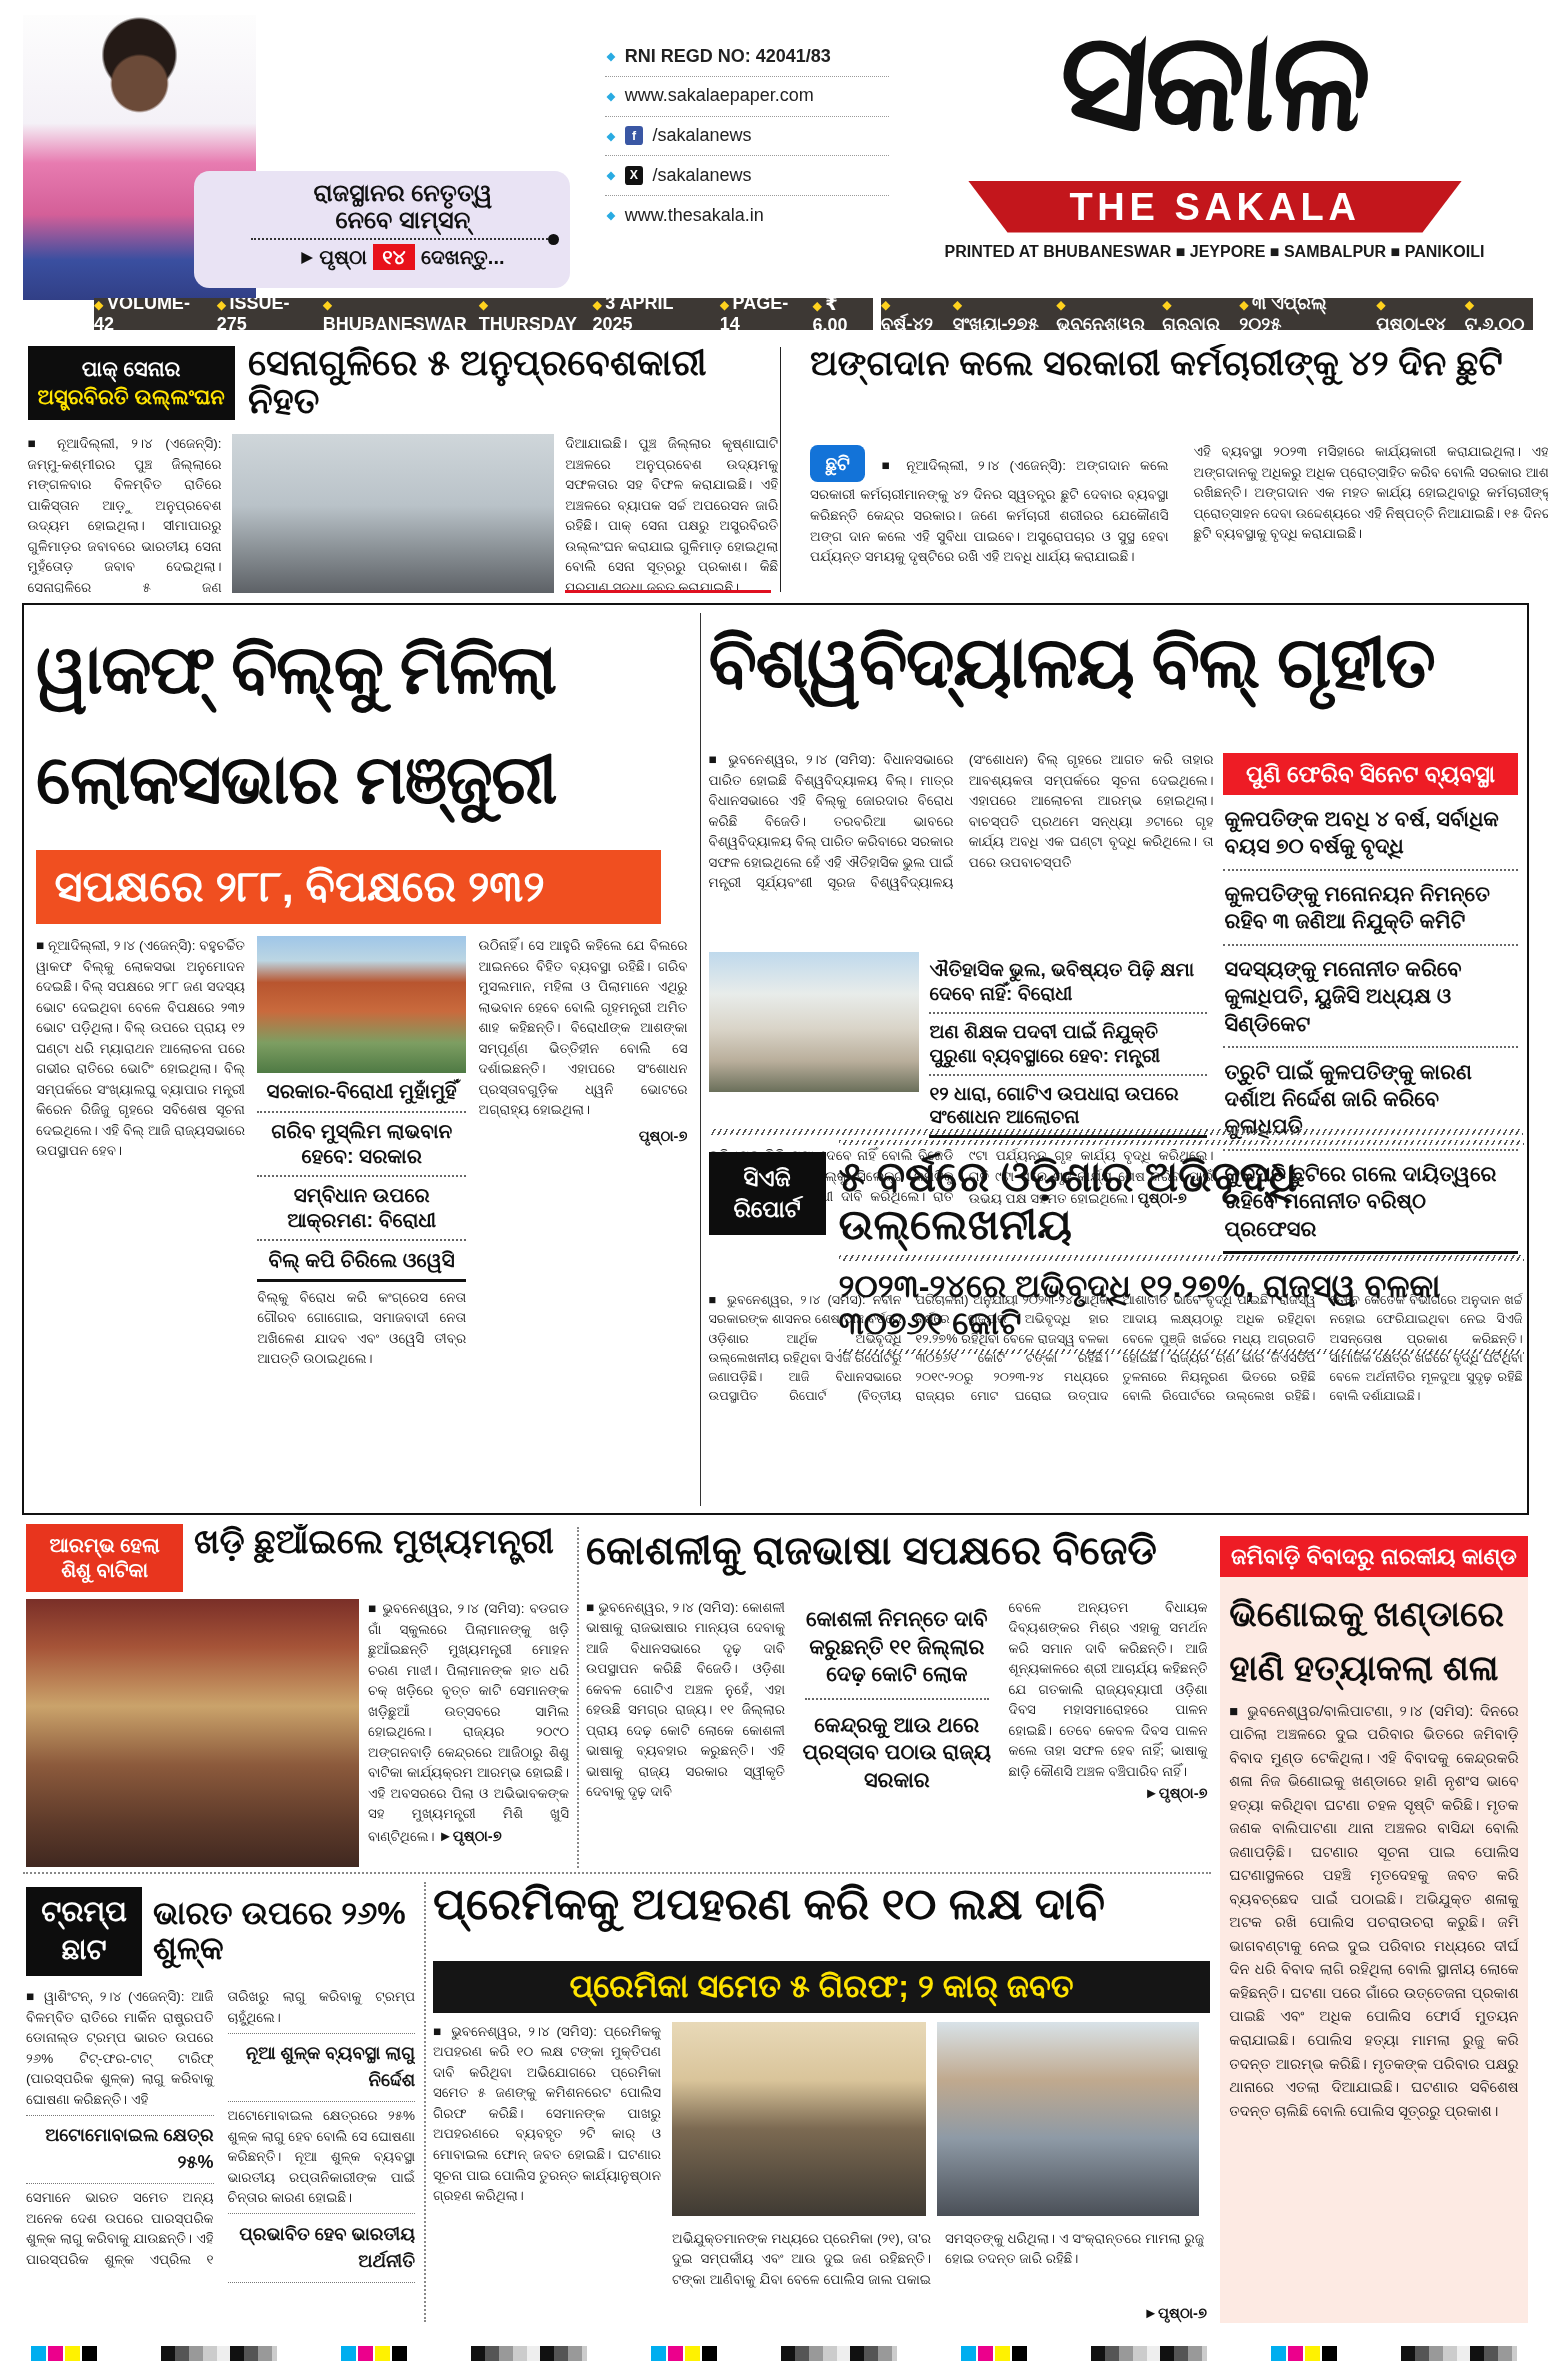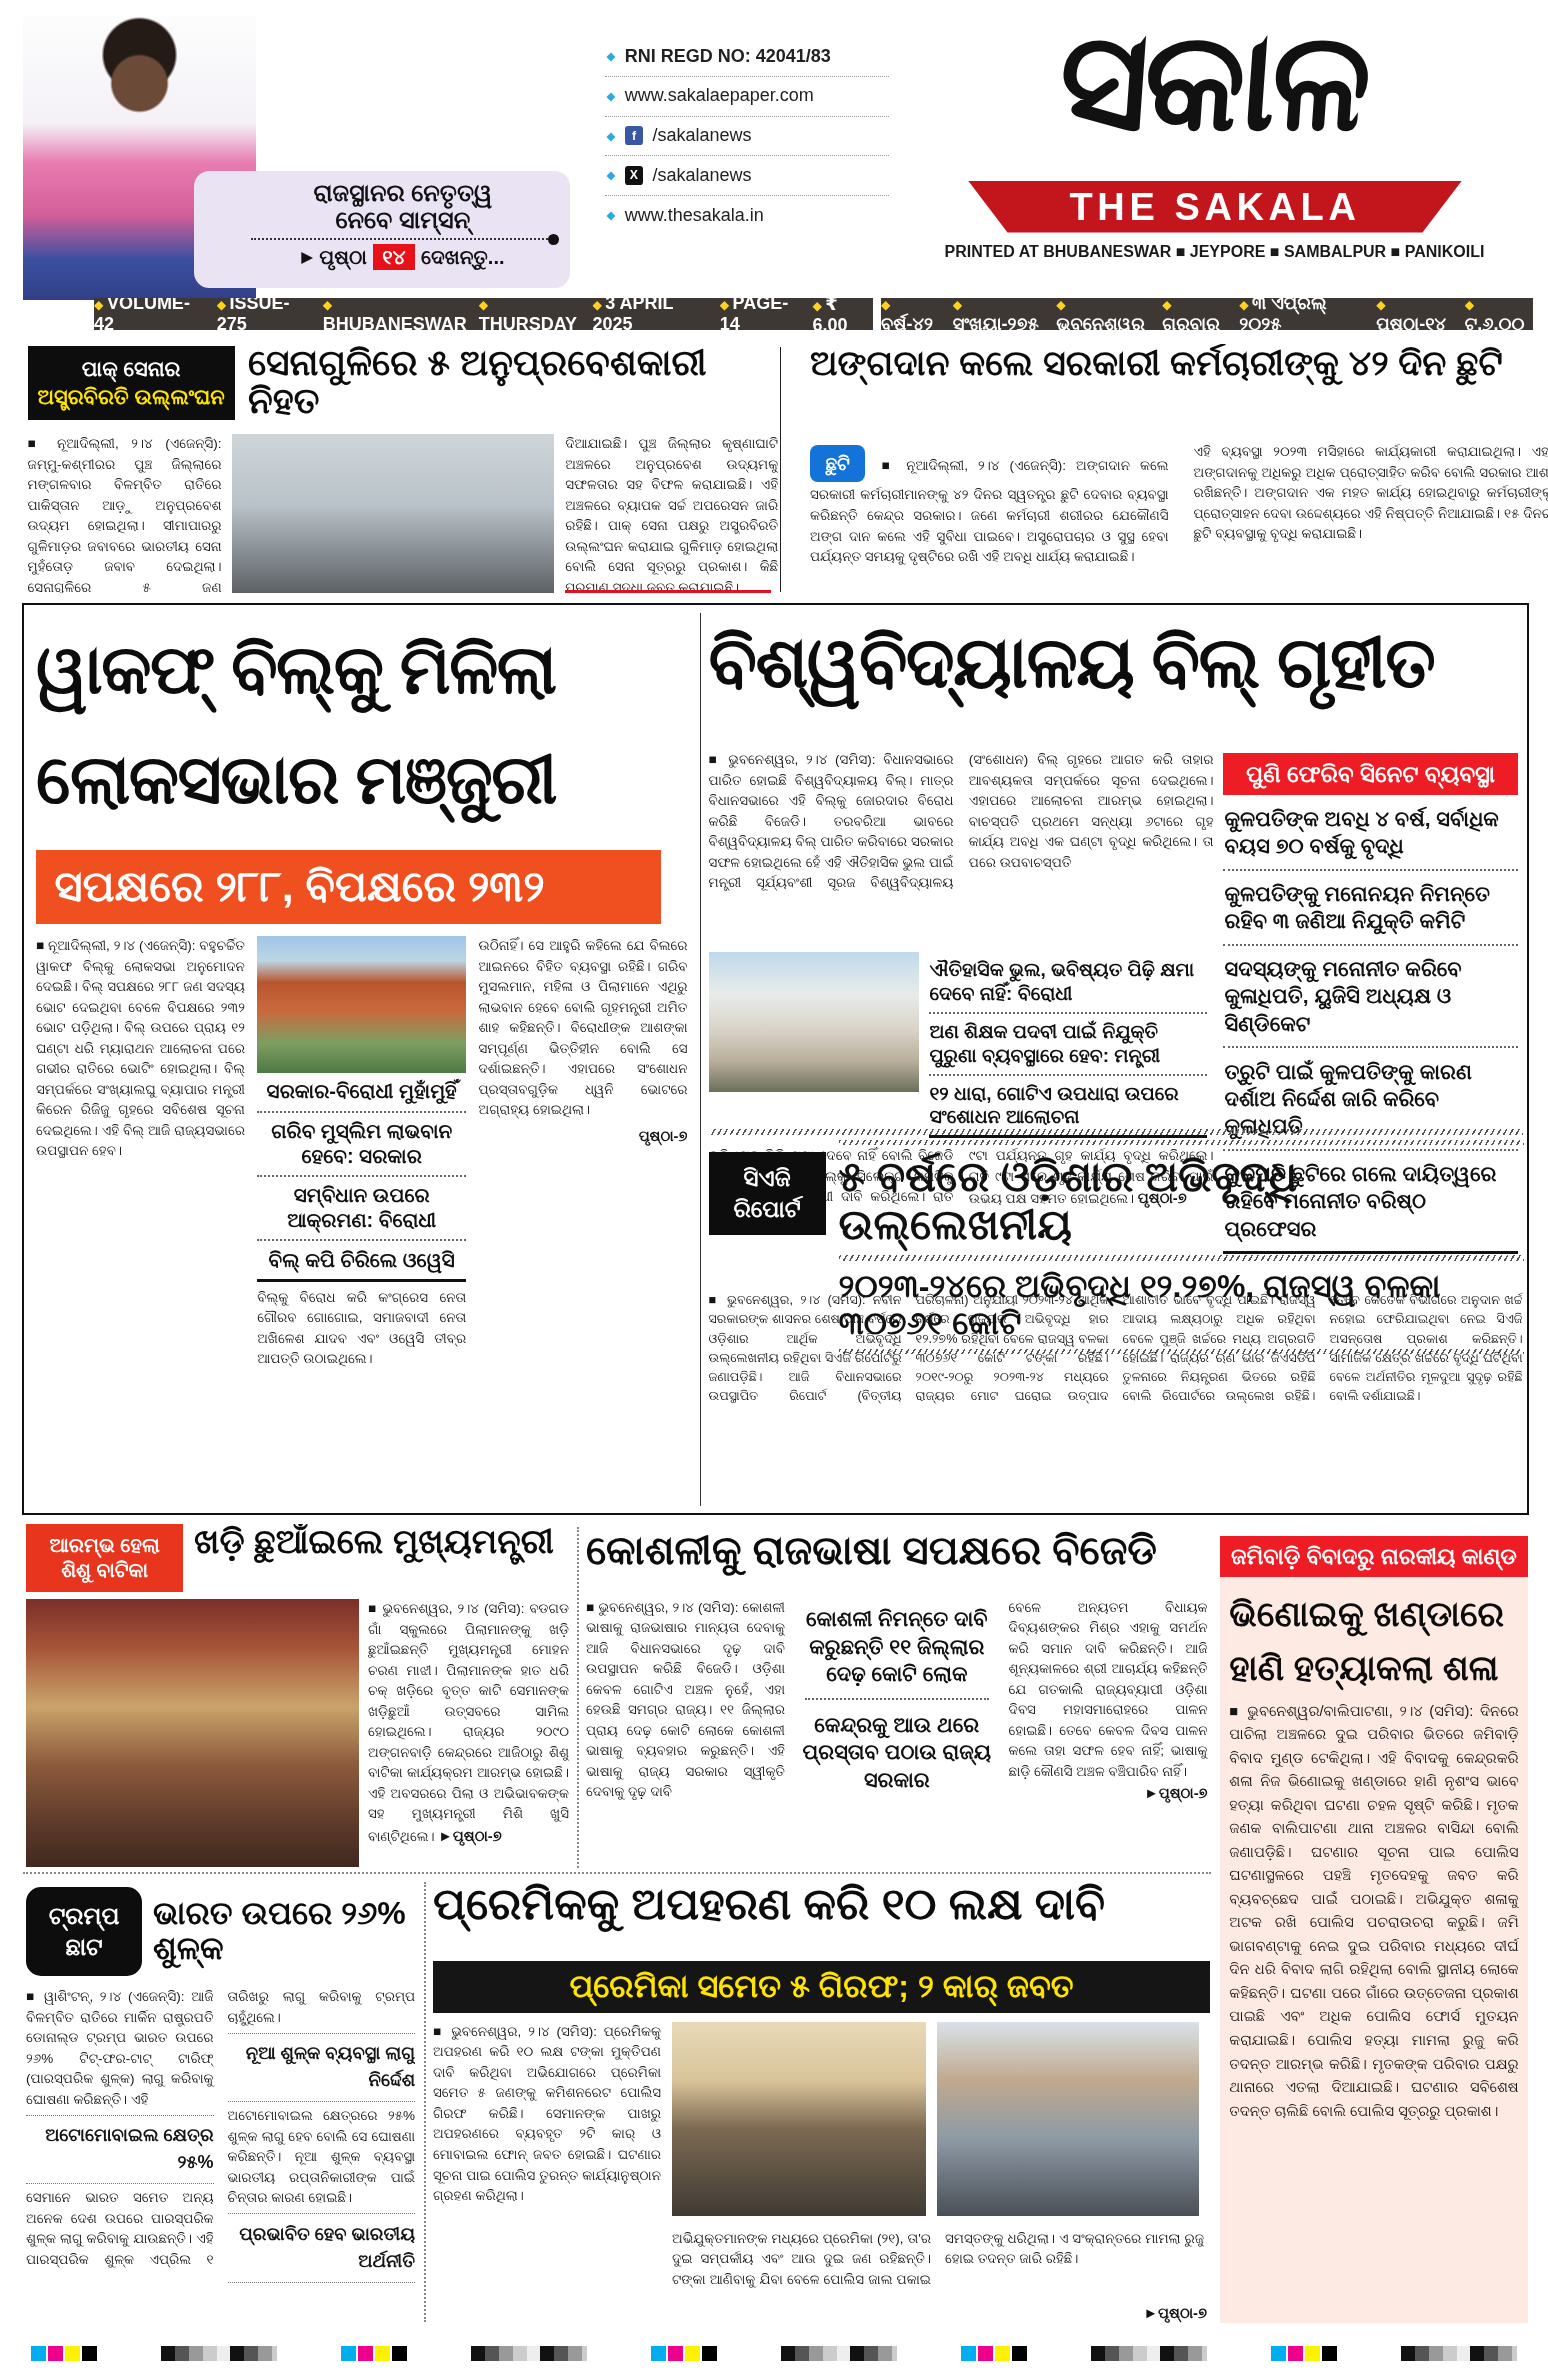--- a/index.html
+++ b/index.html
@@ -125,21 +125,21 @@
   .khadi-h { position:absolute; left:171px; top:1.5px; width:375px; height:71px; font-size:34px; line-height:1.05; }
   .khadi-img { position:absolute; left:3.1px; top:77px; width:333px; height:268px;
     background:linear-gradient(180deg,#7a2f28 0%,#a65438 18%,#caa36b 40%,#8c5a3c 62%,#5d3a2a 84%,#402820 100%); }
   .khadi-body { position:absolute; left:345px; top:77px; width:201px; height:268px; }
 
   .h-dot-rule { position:absolute; left:23px; top:1872px; width:1188px; border-top:2.3px dotted #888; }
   .v-dot-1 { position:absolute; left:577px; top:1527px; height:341px; border-left:2.3px dotted #888; }
   .v-dot-2 { position:absolute; left:424px; top:1882px; height:440px; border-left:2.3px dotted #888; }
 
   .art-trump { position:absolute; left:23px; top:1882px; width:392px; height:441px; }
-  .trump-kicker { position:absolute; left:3.1px; top:4.6px; width:116px; height:89px; font-size:24px; line-height:1.3;border-radius:15px; }
+  .trump-kicker { position:absolute; left:3.1px; top:4.6px; width:116px; height:89px; font-size:29px; line-height:1.3; }
   .trump-h { position:absolute; left:130px; top:14px; width:262px; height:74px; font-size:32px; line-height:1.1; }
   .trump-body { position:absolute; left:3.1px; top:105px; width:389px; height:332px; column-count:2; column-gap:14px; }
   .sub-bold { font-weight:bold; font-size:18px; text-align:right; padding:6.2px 0; border-top:1.5px dotted #777; border-bottom:1.5px dotted #777; margin:4.6px 0; }
 
   .art-koshali { position:absolute; left:586px; top:1530px; width:623px; height:338px; }
   .kosh-h { font-size:40px; height:57px; line-height:1.0; }
   .kosh-body { display:flex; gap:12.3px; margin-top:10.8px; height:265px; }
   .kosh-c { width:199px; }
   .pull-quote { font-weight:bold; font-size:21px; text-align:center; line-height:1.3; padding:7.7px 0; }
   .pq-rule { border-top:2.3px dotted #666; margin:3.1px 7.7px; }

